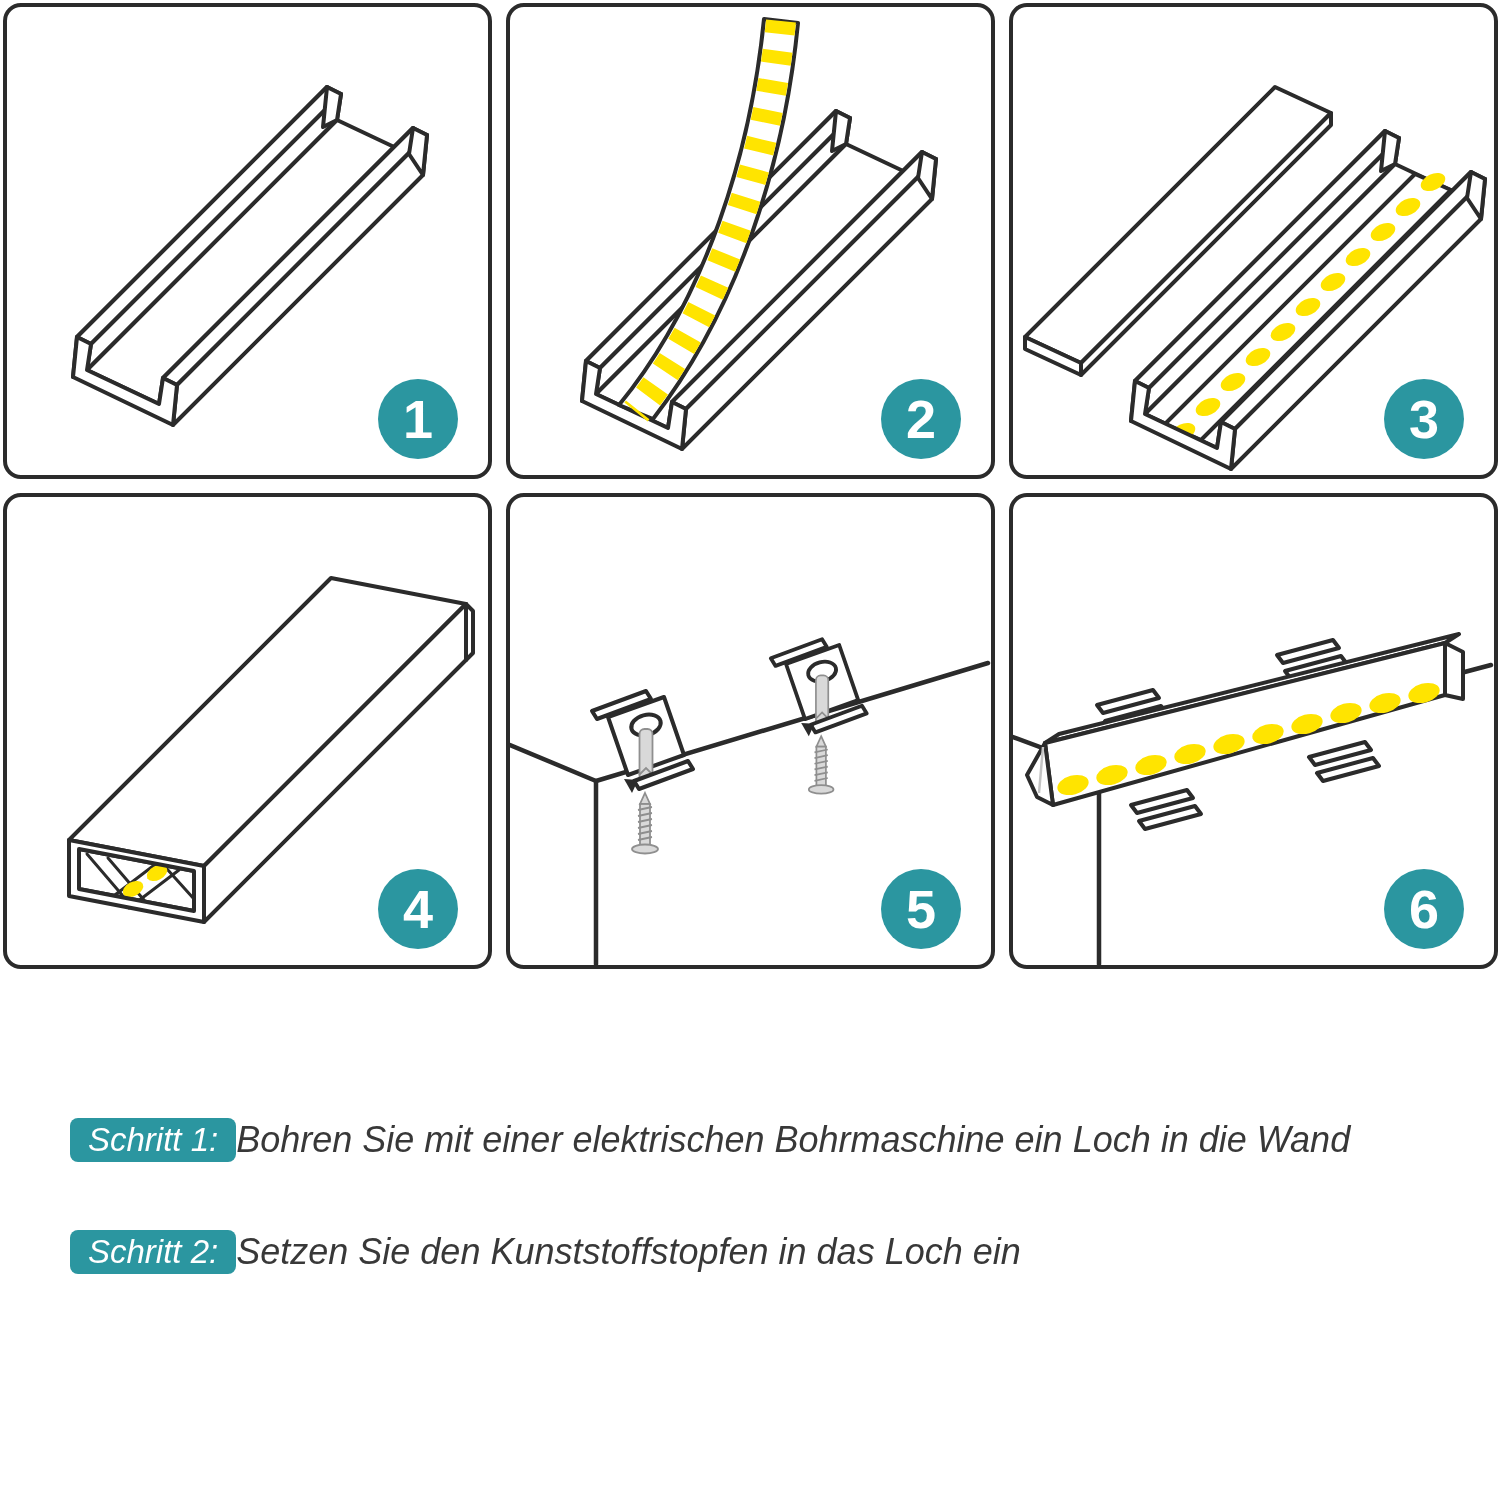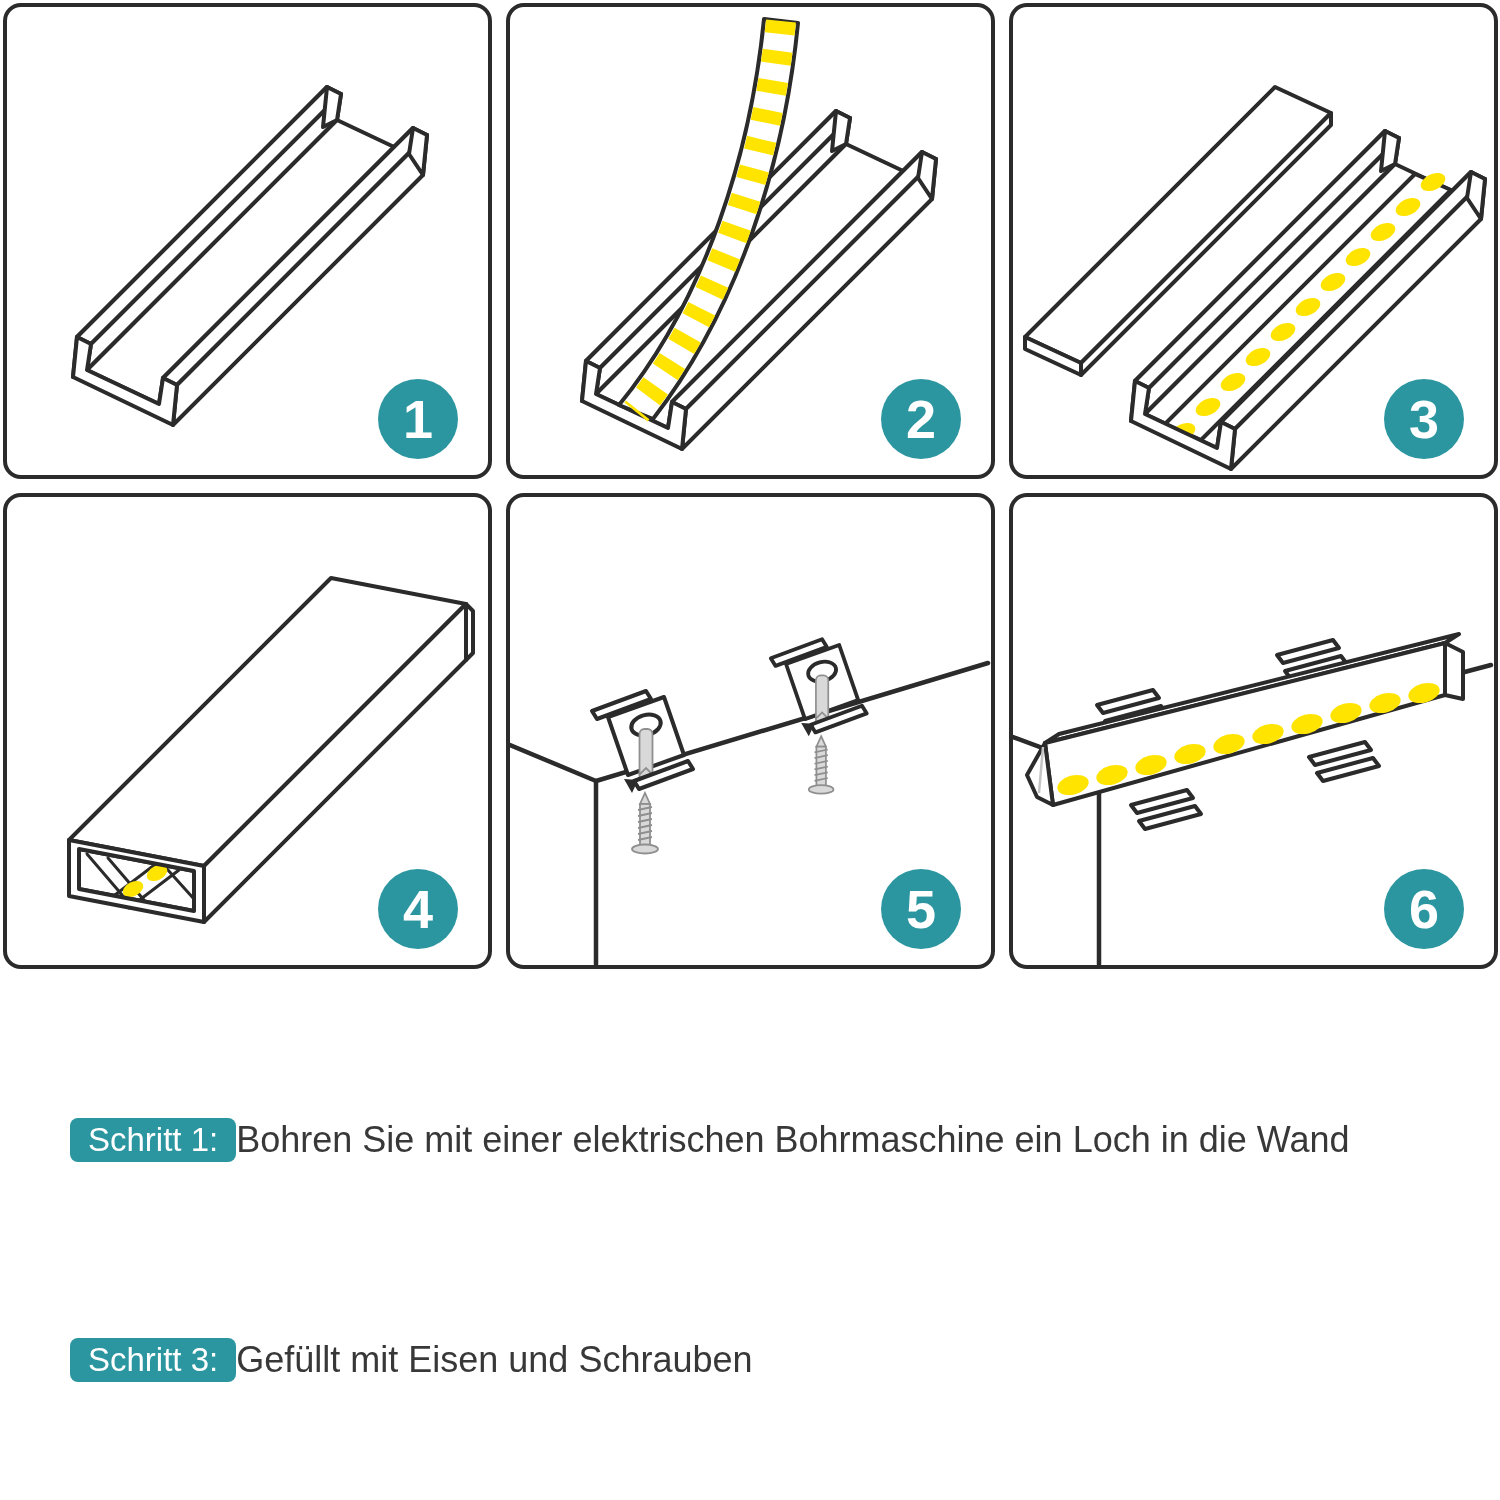--- a/index.html
+++ b/index.html
@@ -6,21 +6,21 @@
   .page{position:relative;width:1500px;height:1500px;background:#fff;overflow:hidden;
         font-family:"Liberation Sans", sans-serif;}
   .grid{position:absolute;left:3px;top:3px;display:grid;
         grid-template-columns:489px 489px 489px;grid-template-rows:476px 476px;gap:14px;}
   .panel{position:relative;background:#fff;border:4px solid var(--ink,#2b2b2b);
          border-radius:18px;box-sizing:border-box;overflow:hidden;}
   .art{position:absolute;left:0;top:0;width:100%;height:100%;display:block;}
   .num{position:absolute;right:30px;bottom:16px;width:80px;height:80px;border-radius:50%;
        background:var(--teal,#2B96A0);color:#fff;display:flex;align-items:center;justify-content:center;
        font-size:54px;font-weight:bold;line-height:1;}
-  .instructions{position:absolute;left:0;top:968px;width:1500px;height:532px;}
+  .instructions{position:absolute;left:0;top:968px;width:1500px;height:532px;font-style:italic;}
   .line{position:absolute;left:70px;display:flex;align-items:center;}
   .step-badge{display:flex;align-items:center;justify-content:center;height:44px;padding:0 18px;
               background:var(--teal,#2B96A0);color:#fff;font-size:33px;border-radius:8px;white-space:nowrap;}
   .step-text{font-size:36px;color:var(--text,#383838);white-space:nowrap;}
   
   .art .ln{fill:#fff;stroke:var(--ink,#2b2b2b);stroke-width:4;stroke-linejoin:round;stroke-linecap:round;}
   .art .lnf{fill:var(--ink,#2b2b2b);stroke:none;}
   .art .op{fill:none;stroke:var(--ink,#2b2b2b);stroke-width:4.5;stroke-linejoin:round;stroke-linecap:round;}
   .art .thin{fill:none;stroke:var(--ink,#2b2b2b);stroke-width:3;stroke-linecap:round;}
   .art .led{fill:var(--yellow,#ffe400);stroke:none;}
@@ -195,19 +195,19 @@
         </div>
     </div>
 
   </div>
 
   <div class="instructions">
     <div class="line" style="top:150px">
       <span class="step-badge">Schritt 1:</span>
       <span class="step-text">Bohren Sie mit einer elektrischen Bohrmaschine ein Loch in die Wand</span>
     </div>
-    <div class="line" style="top:370px">
-      <span class="step-badge">Schritt 3:</span>
-      <span class="step-text">Gefüllt mit Eisen und Schrauben</span>
+    <div class="line" style="top:262px">
+      <span class="step-badge">Schritt 2:</span>
+      <span class="step-text">Setzen Sie den Kunststoffstopfen in das Loch ein</span>
     </div>
   </div>
 
 </div>
 
 </body></html>

